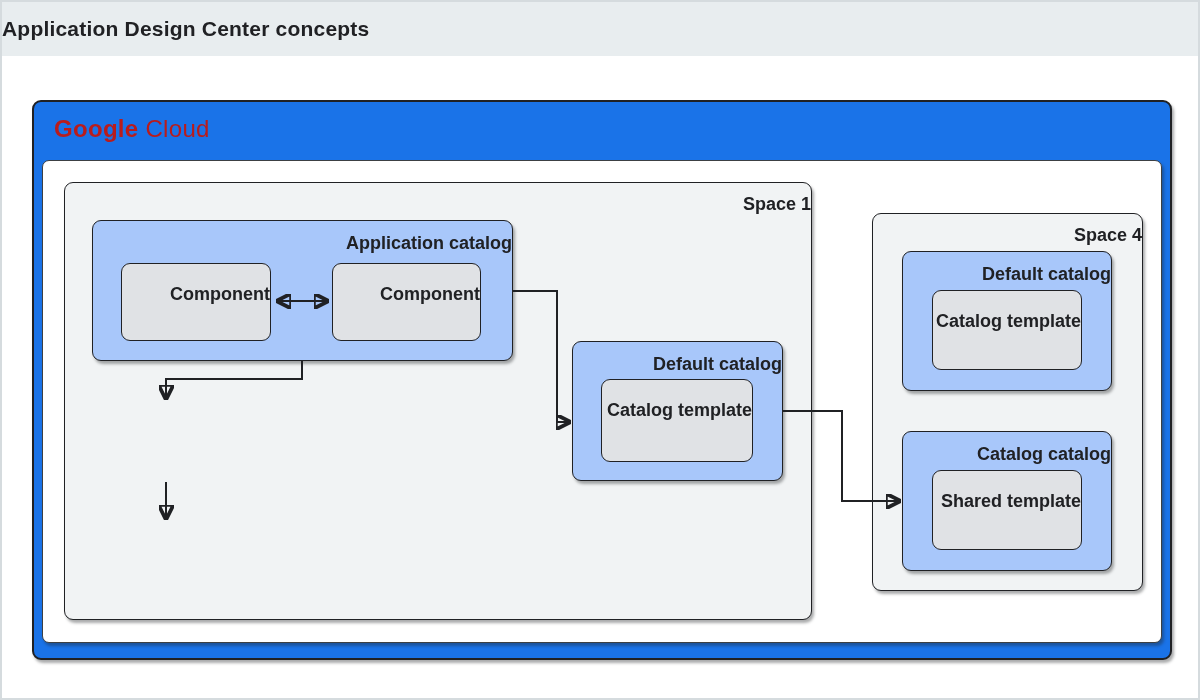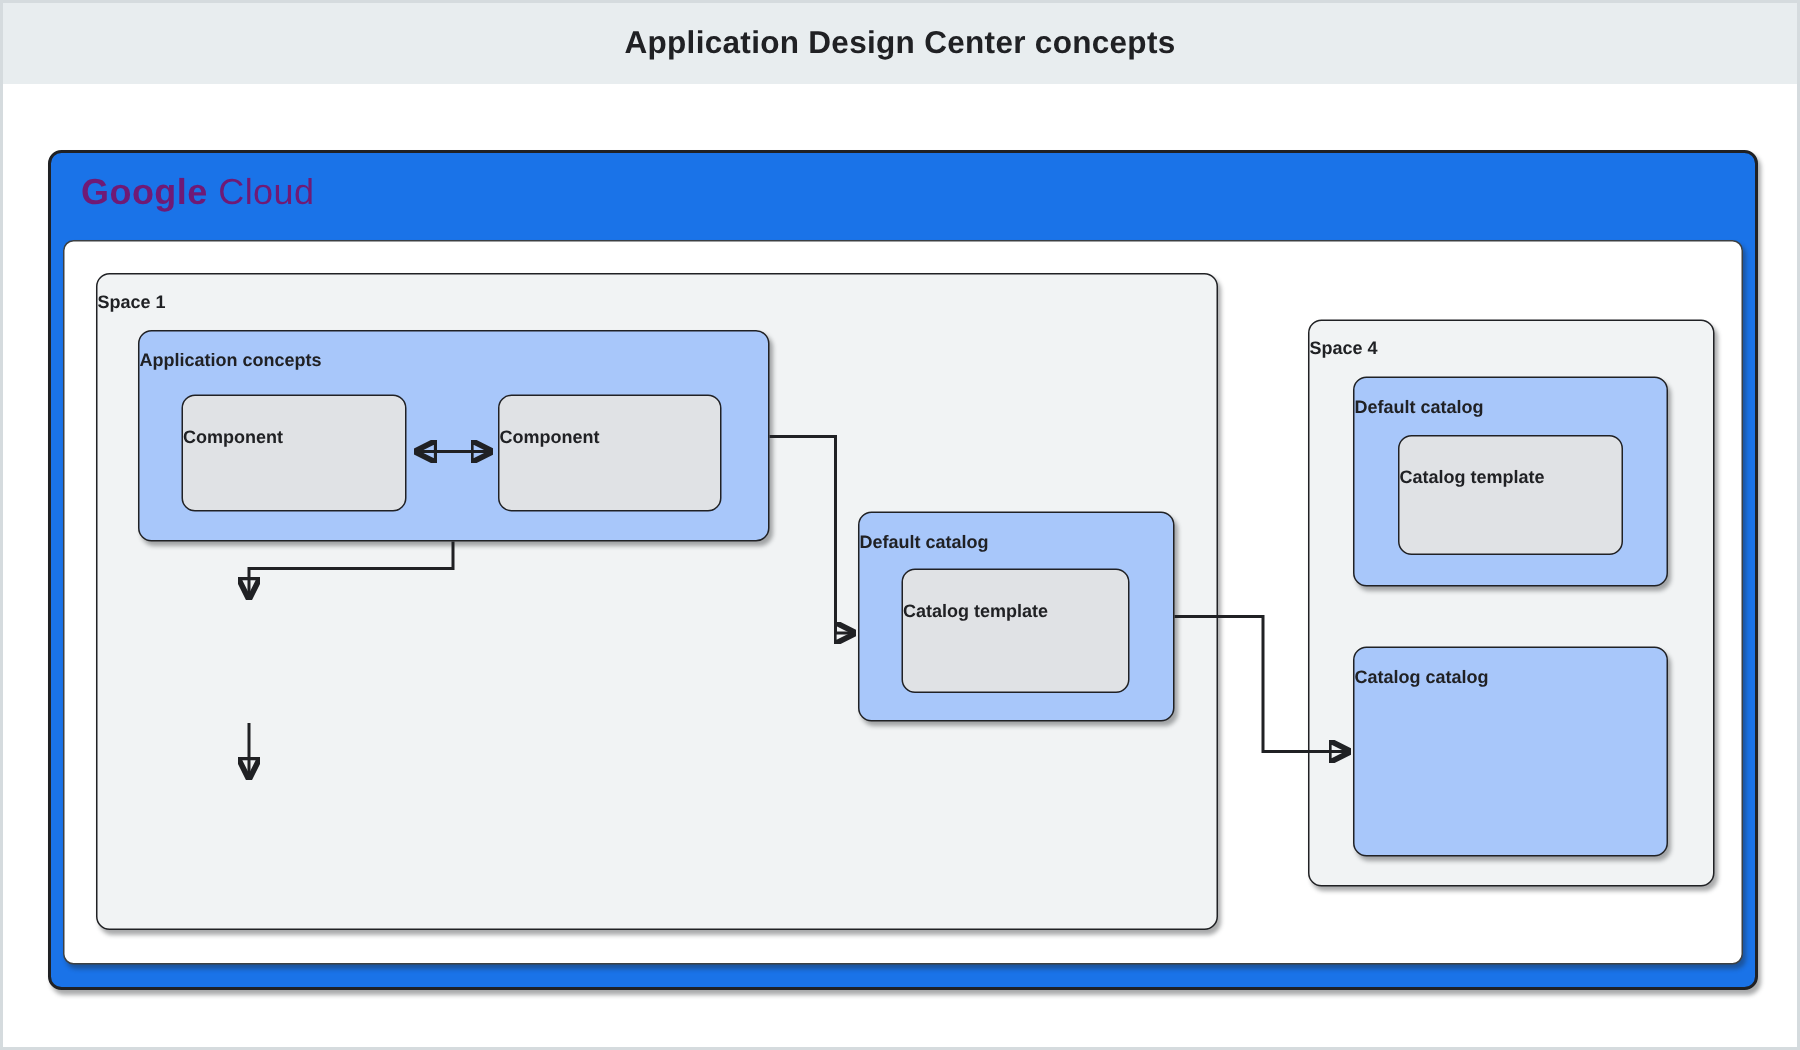--- a/index.html
+++ b/index.html
@@ -15,31 +15,31 @@
   *{margin:0;padding:0;box-sizing:border-box;}
   html,body{background:#fff;}
   body{font-family:"Liberation Sans",sans-serif;color:var(--text-dark);}
   #app{
     position:relative;width:1200px;height:700px;background:#fff;
     border:2px solid var(--page-border);overflow:hidden;
   }
   .title-bar{
     position:absolute;left:0;top:0;width:100%;height:54px;
     background:var(--titlebar-gray);
-    display:flex;align-items:center;justify-content:center;
+    display:flex;align-items:center;
   }
   .page-title{font-size:21px;font-weight:700;letter-spacing:.2px;color:var(--text-dark);}
   .canvas{position:absolute;left:0;top:0;width:1200px;height:700px;}
 
   .box{position:absolute;border:1.6px solid var(--border-dark);border-radius:9px;}
   .shadow{box-shadow:2px 3px 3px rgba(32,33,36,.38);}
 
   .gcp-frame{left:30px;top:98px;width:1140px;height:560px;background:var(--blue-frame);border-width:2px;}
   .gcp-logo{
-    position:absolute;left:52px;top:113px;color:#701a75;font-size:24px;letter-spacing:.3px;
+    position:absolute;left:52px;top:113px;color:#b91c1c;font-size:24px;letter-spacing:.3px;
     white-space:nowrap;
   }
   .gcp-logo .g-bold{font-weight:700;}
   .gcp-logo .g-light{font-weight:400;margin-left:7px;}
 
   .inner-panel{left:40px;top:158px;width:1120px;height:483px;background:#fff;border-radius:7px;border-color:#3c4043;border-width:1.6px;}
 
   .space{background:var(--surface-gray);}
   .space1{left:62px;top:180px;width:748px;height:438px;}
   .space2{left:870px;top:211px;width:271px;height:378px;}
@@ -52,21 +52,21 @@
   .comp-right{left:330px;top:261px;width:149px;height:78px;}
   .app-draft{left:90px;top:399px;width:150px;height:80px;}
   .application{left:90px;top:519px;width:150px;height:80px;}
   .default-catalog-1{left:570px;top:339px;width:211px;height:140px;}
   .catalog-template-1{left:599px;top:377px;width:152px;height:83px;}
   .default-catalog-2{left:900px;top:249px;width:210px;height:140px;}
   .catalog-template-2{left:930px;top:288px;width:150px;height:80px;}
   .shared-catalog{left:900px;top:429px;width:210px;height:140px;}
   .shared-template{left:930px;top:468px;width:150px;height:80px;}
 
-  .lbl{display:block;text-align:left;font-size:12px;font-weight:700;color:var(--text-dark);}
+  .lbl{display:block;text-align:right;font-size:18px;font-weight:700;color:var(--text-dark);}
   .lbl-space{margin-top:11px;font-weight:600;}
   .lbl-title{margin-top:12px;}
   .lbl-leaf{margin-top:20px;}
 
   .arrows{position:absolute;left:0;top:0;width:1200px;height:700px;pointer-events:none;}
   .arrows path, .arrows line{stroke:var(--border-dark);stroke-width:2;fill:none;}
 </style>
 </head>
 <body>
 
@@ -87,21 +87,21 @@
 
     <div class="box shadow space space1">
       <span class="lbl lbl-space">Space 1</span>
     </div>
 
     <div class="box shadow space space2">
       <span class="lbl lbl-space">Space 4</span>
     </div>
 
     <div class="box shadow node-blue app-template">
-      <span class="lbl lbl-title">Application concepts</span>
+      <span class="lbl lbl-title">Application catalog</span>
     </div>
     <div class="box node-gray comp-left">
       <span class="lbl lbl-leaf">Component</span>
     </div>
     <div class="box node-gray comp-right">
       <span class="lbl lbl-leaf">Component</span>
     </div>
 
 
     <div class="box shadow node-blue default-catalog-1">
@@ -114,20 +114,23 @@
     <div class="box shadow node-blue default-catalog-2">
       <span class="lbl lbl-title">Default catalog</span>
     </div>
     <div class="box node-gray catalog-template-2">
       <span class="lbl lbl-leaf">Catalog template</span>
     </div>
 
     <div class="box shadow node-blue shared-catalog">
       <span class="lbl lbl-title">Catalog catalog</span>
     </div>
+    <div class="box node-gray shared-template">
+      <span class="lbl lbl-leaf">Shared template</span>
+    </div>
 
     <svg class="arrows" viewBox="0 0 1200 700">
       <defs>
         <marker id="arw" viewBox="0 0 8 8" markerWidth="7.5" markerHeight="7.5" refX="7" refY="4" orient="auto-start-reverse">
           <path d="M0,0 L8,4 L0,8 Z" fill="#202124" stroke="none"></path>
         </marker>
       </defs>
       <line x1="276" y1="299" x2="325" y2="299" marker-start="url(#arw)" marker-end="url(#arw)"></line>
       <path d="M300,359 L300,377 L164,377 L164,396" marker-end="url(#arw)"></path>
       <path d="M164,480 L164,516" marker-end="url(#arw)"></path>

